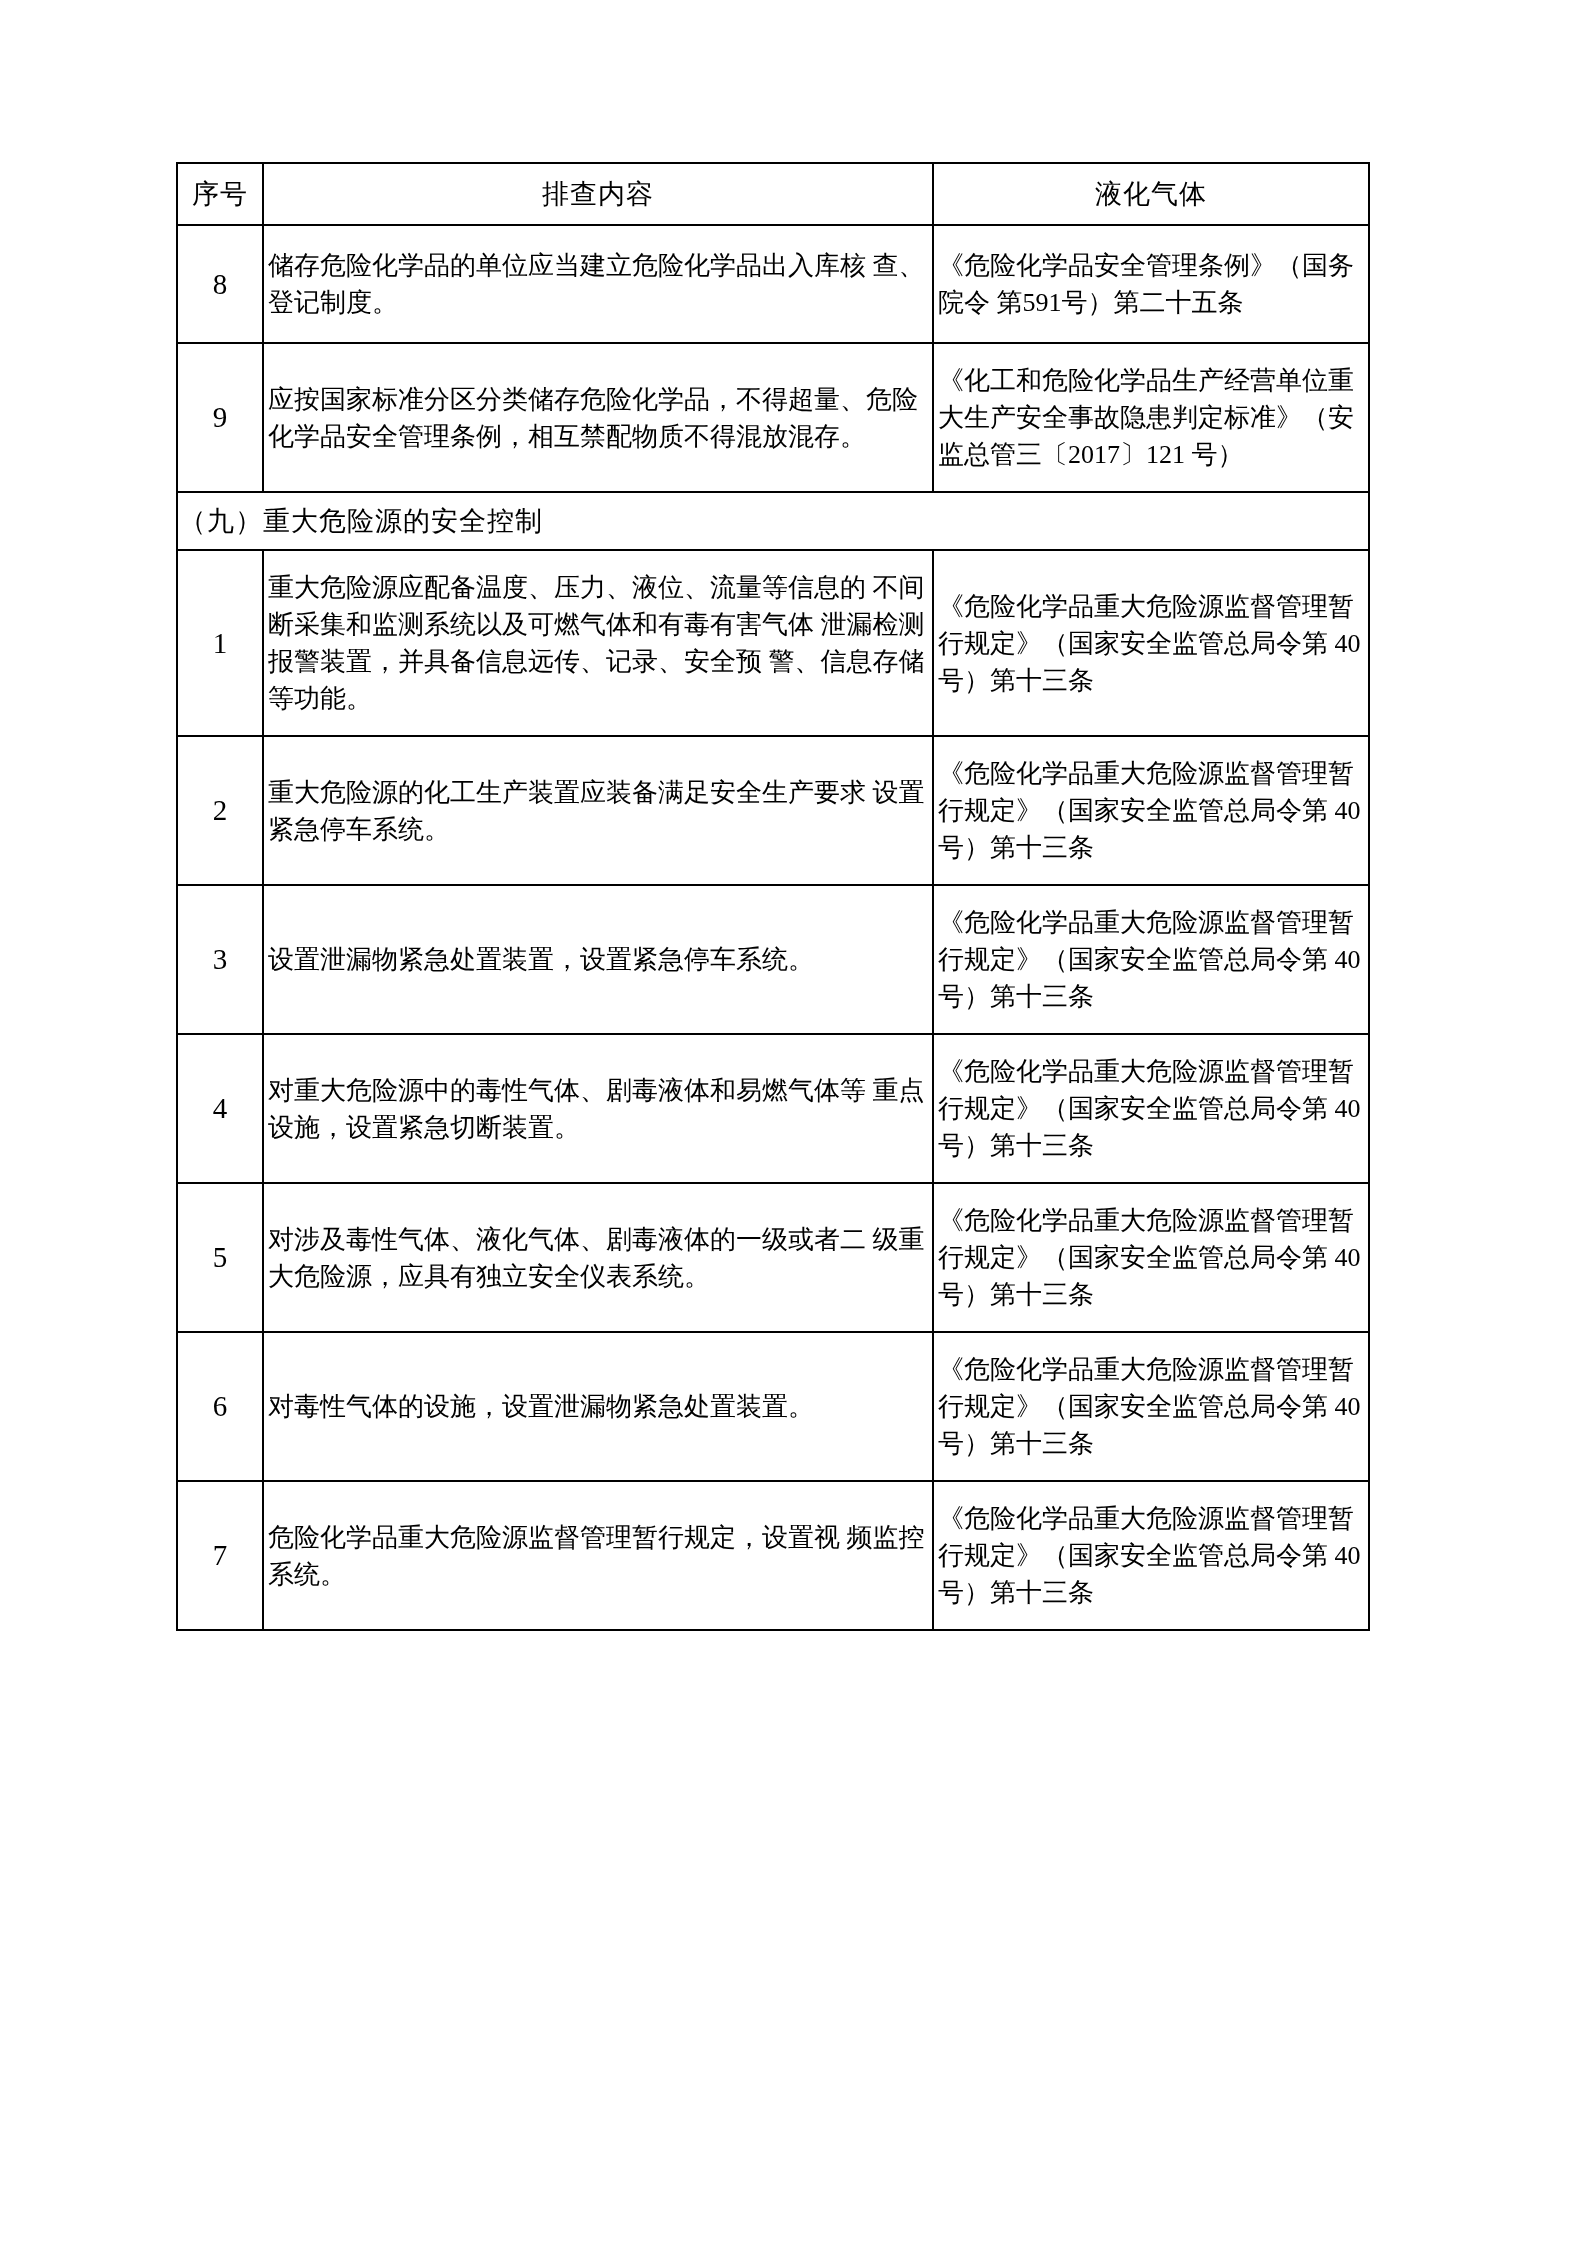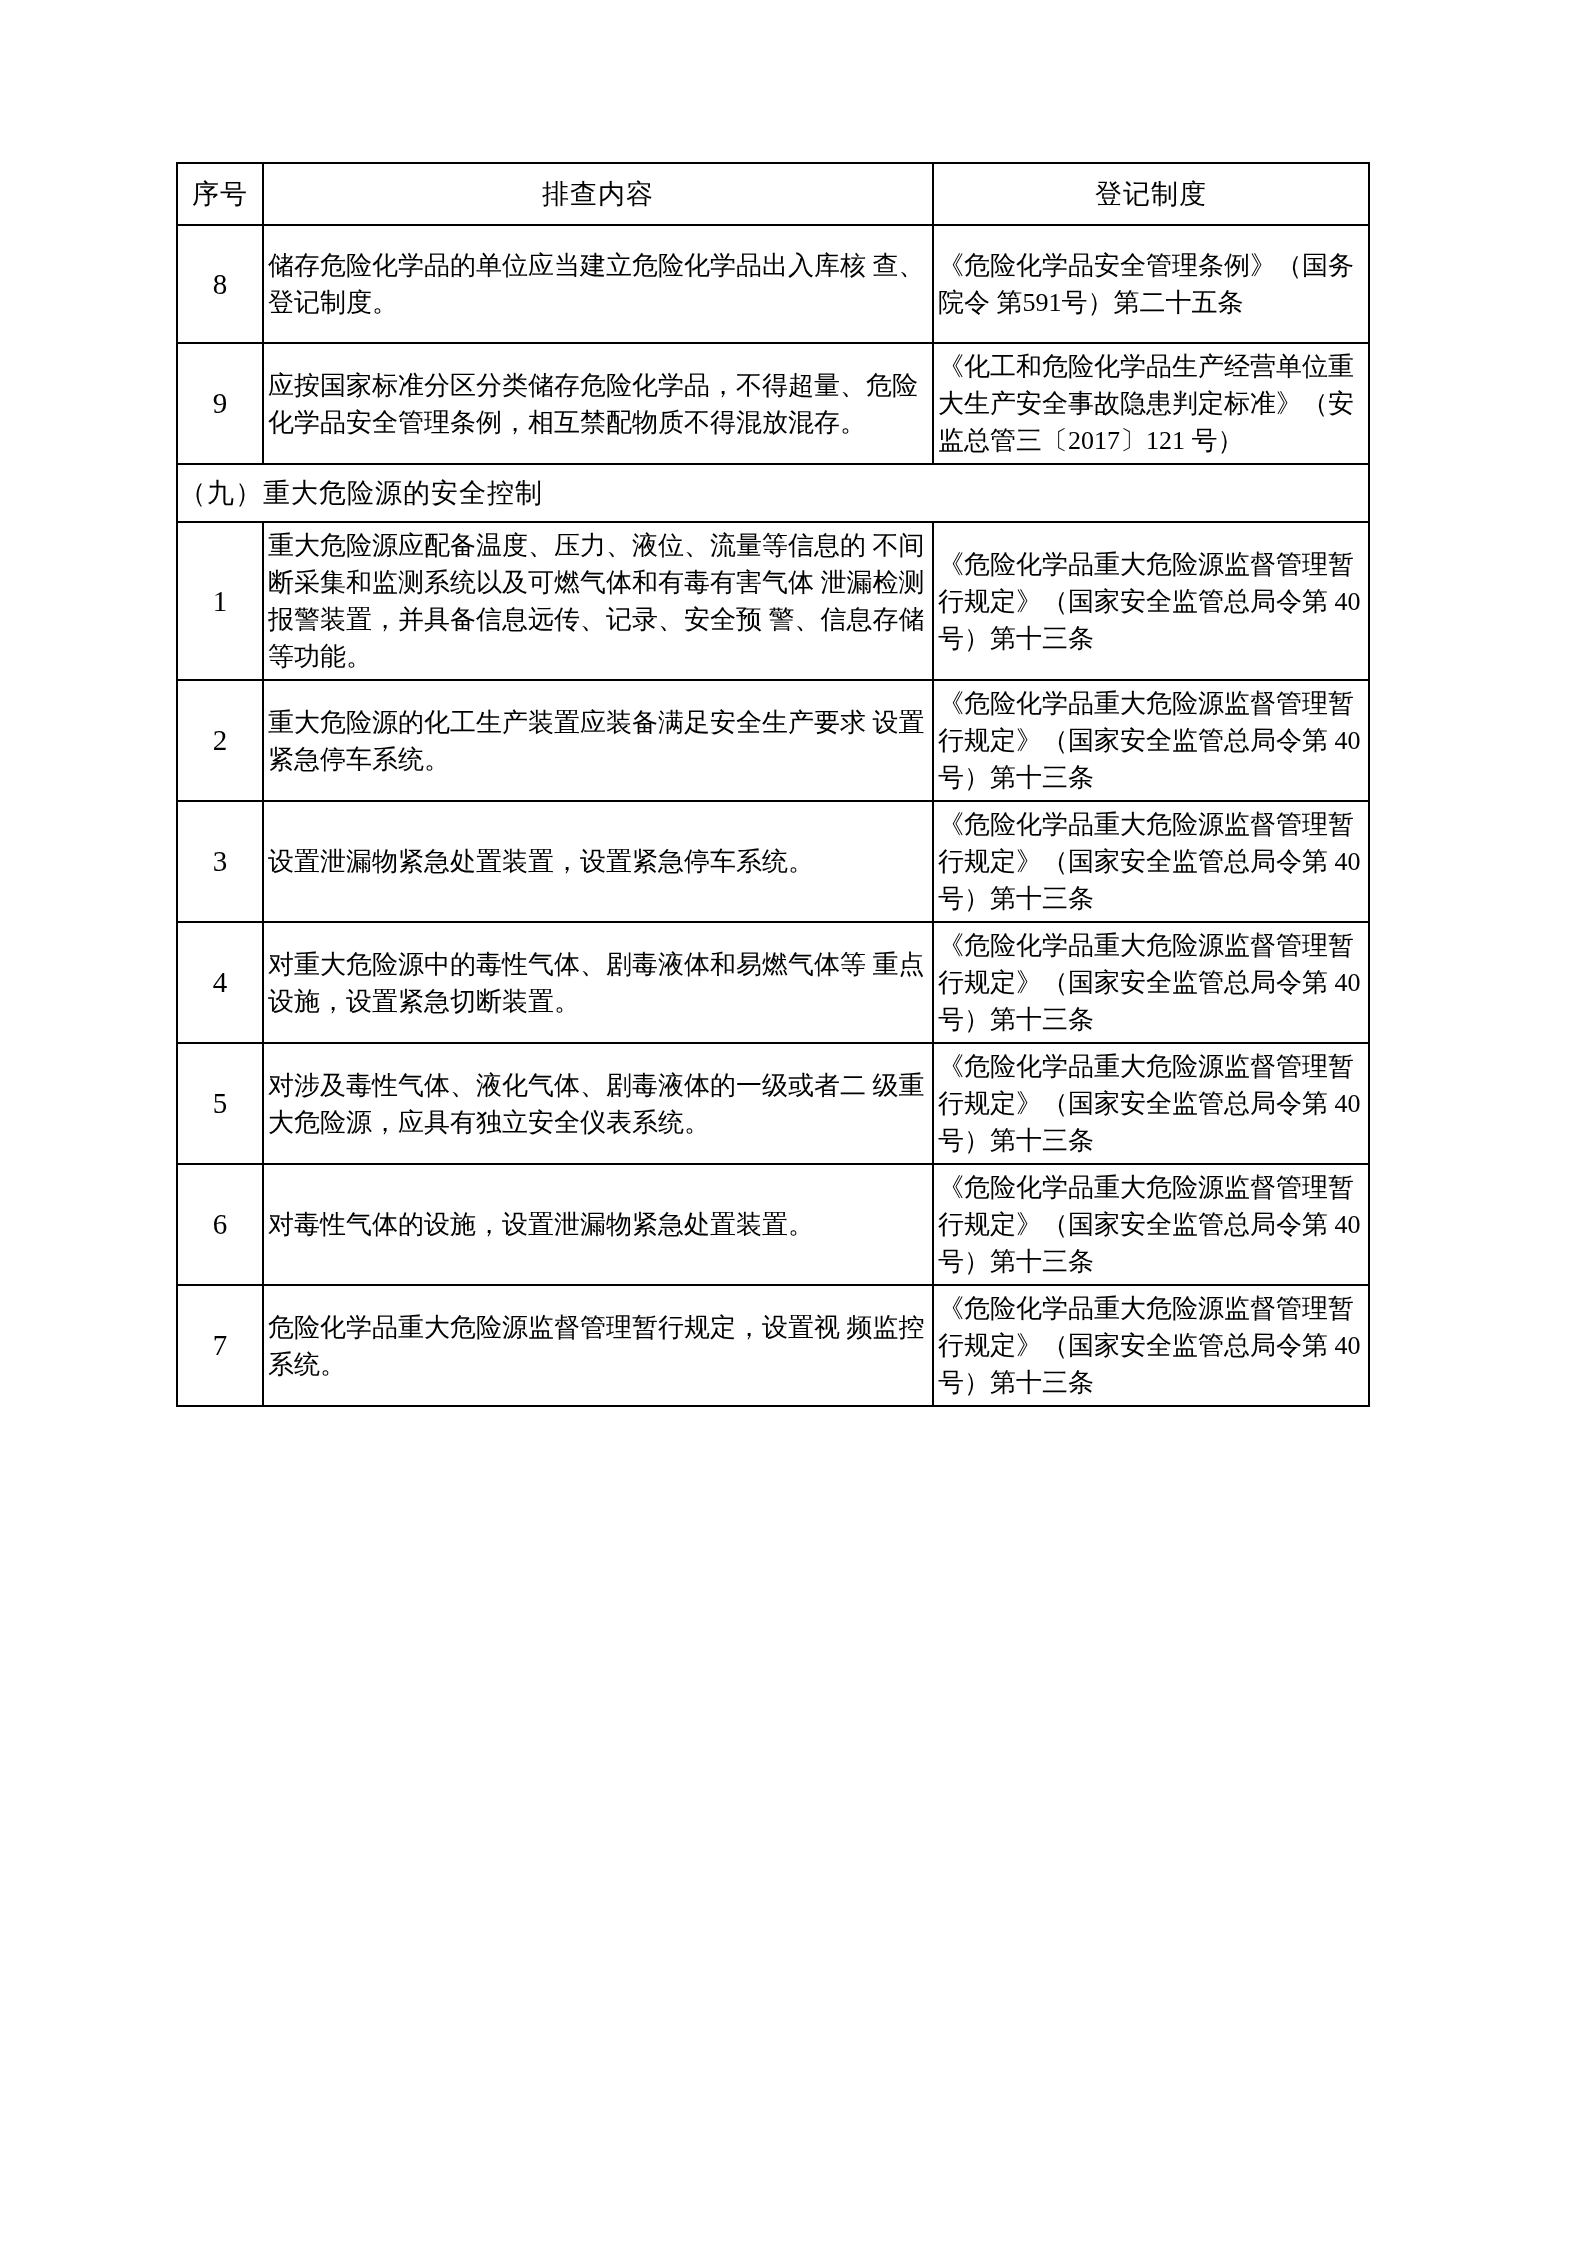--- a/index.html
+++ b/index.html
@@ -46,21 +46,21 @@
     font-weight: normal;
     letter-spacing: 1px;
   }
   td.no {
     text-align: center;
     font-size: 29px;
   }
   td.content, td.basis {
     font-size: 26px;
     line-height: 37px;
-    padding: 4px 4px;
+    padding: 18px 4px;
     text-align: left;
     letter-spacing: 0px;
   }
   td.section {
     text-align: left;
     font-size: 27px;
     letter-spacing: 1px;
   }
   tr.rh62  { height: 62px;  }
   tr.rh118 { height: 118px; }
@@ -80,21 +80,21 @@
     <colgroup>
       <col class="c-no">
       <col class="c-content">
       <col class="c-basis">
     </colgroup>
 
     <tbody>
         <tr class="rh62">
       <th class="hdr">序号</th>
       <th class="hdr">排查内容</th>
-      <th class="hdr">登记制度</th>
+      <th class="hdr">液化气体</th>
     </tr>
 
     <tr class="rh118">
       <td class="no">8</td>
       <td class="content">储存危险化学品的单位应当建立危险化学品出入库核 查、登记制度。</td>
       <td class="basis">《危险化学品安全管理条例》（国务院令 第591号）第二十五条</td>
     </tr>
 
     <tr class="rh108">
       <td class="no">9</td>

